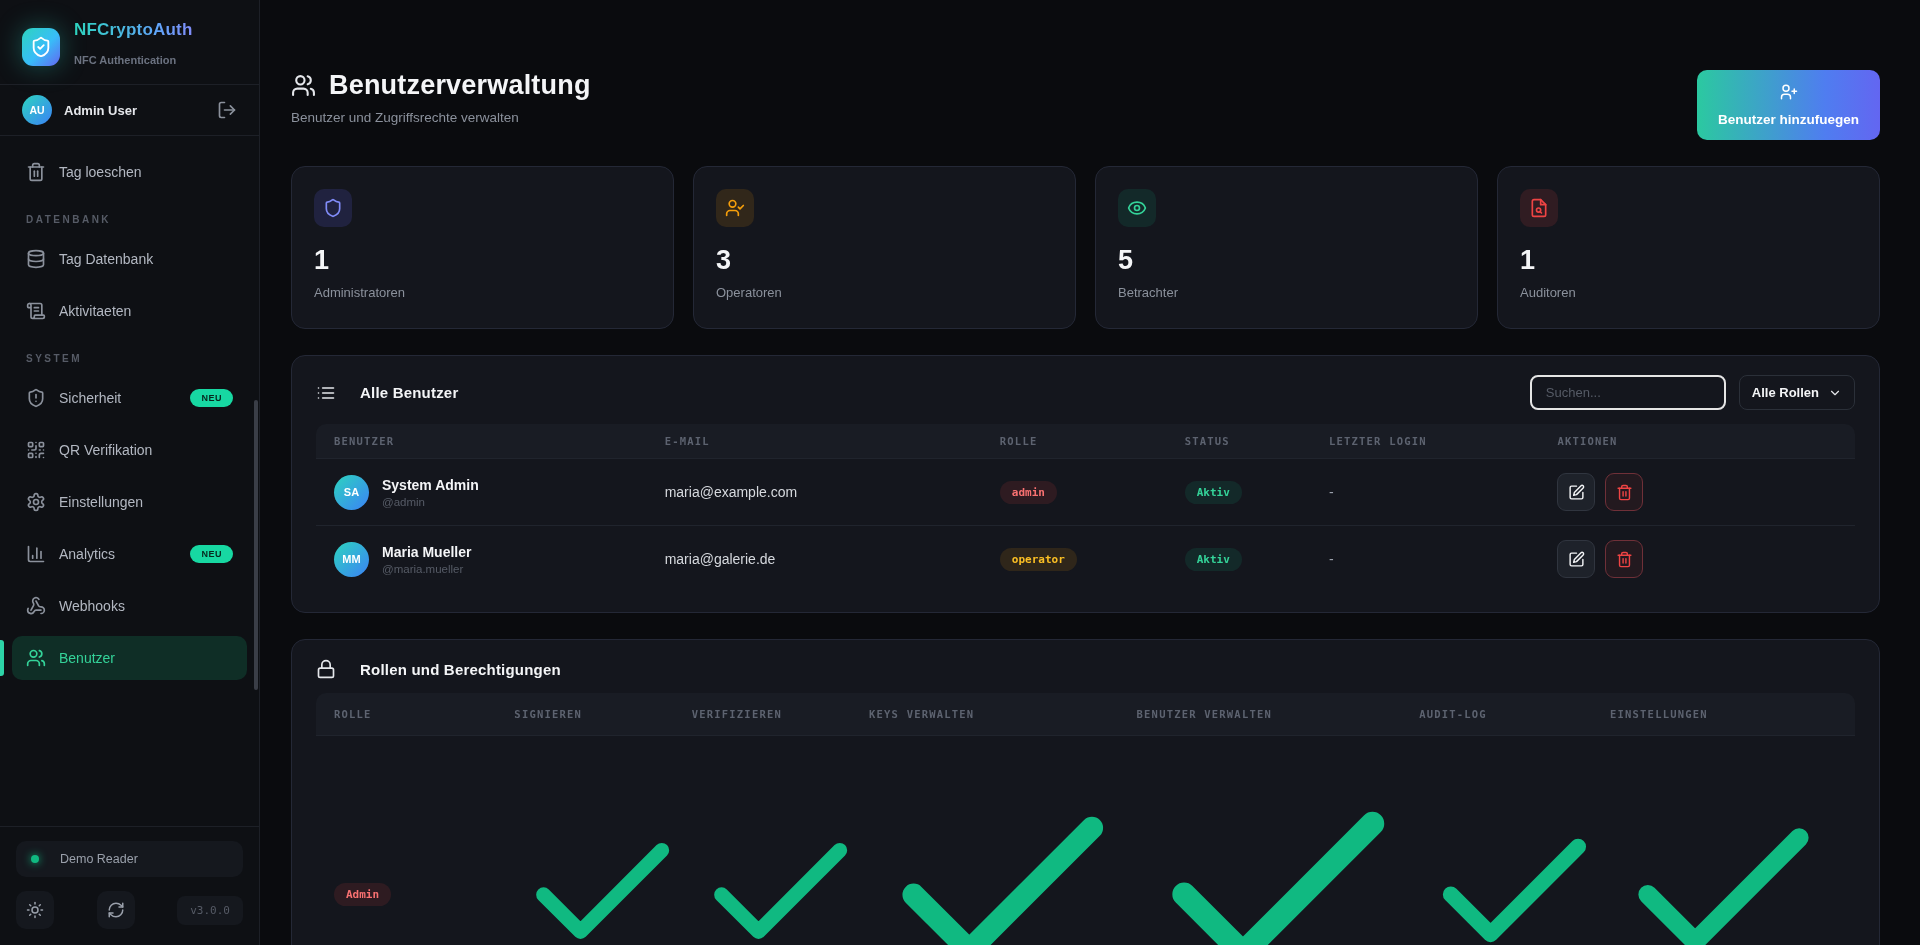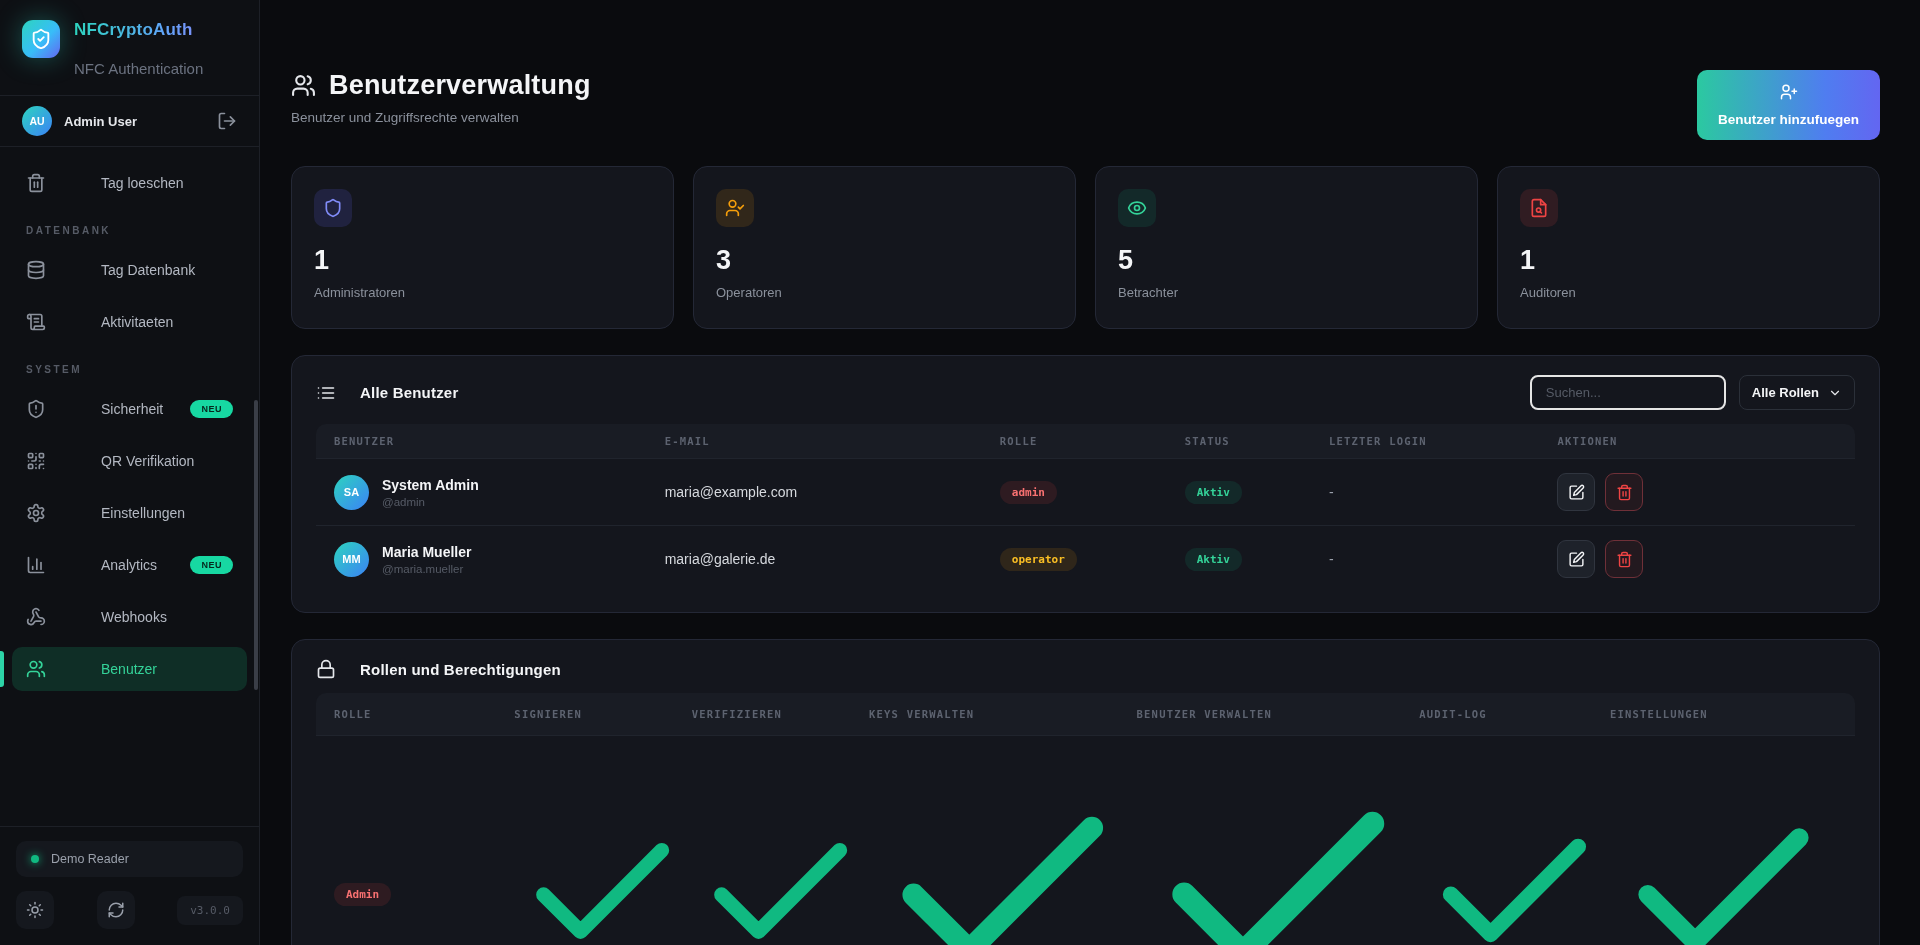--- a/index.html
+++ b/index.html
@@ -13,69 +13,69 @@
   .mono { font-family:"DejaVu Sans Mono", monospace; }
   svg { display:block; }
   .icon svg { width:100%; height:100%; fill:none; stroke:currentColor; stroke-width:2; stroke-linecap:round; stroke-linejoin:round; }
 
   
   .sidebar {
     width:260px; height:945px; flex:0 0 260px;
     background:#0e1014; border-right:1px solid #1d2027;
     display:flex; flex-direction:column; position:relative;
   }
-  .brand { padding:20px 22px 18px; display:flex; align-items:flex-start; gap:14px; }
+  .brand { padding:20px 22px 18px; display:flex; align-items:flex-end; gap:14px; }
   .brand-logo {
     width:38px; height:38px; border-radius:11px; flex:0 0 38px;
     background:linear-gradient(135deg,#2dd4bf 0%,#38bdf8 55%,#6366f1 100%);
     box-shadow:0 0 26px rgba(45,212,191,.35);
     display:flex; align-items:center; justify-content:center; color:#fff;
   }
   .brand-logo .icon { width:22px; height:22px; }
   .brand-name {
     font-size:17px; font-weight:bold; letter-spacing:.2px;
     background:linear-gradient(90deg,#2dd4bf 0%,#60a5fa 70%,#818cf8 100%);
     -webkit-background-clip:text; background-clip:text; color:transparent;
   }
-  .brand-sub { font-size:15px; color:#6b7280; margin-top:20px; }
+  .brand-sub { font-size:11px; color:#6b7280; margin-top:14px;font-weight:bold; }
   .user-row {
     border-top:1px solid #1d2027; border-bottom:1px solid #1d2027;
     padding:10px 22px; display:flex; align-items:center; gap:12px;
   }
   .avatar {
     border-radius:50%; background:linear-gradient(135deg,#2dd4bf,#3b82f6);
     color:#fff; font-weight:bold; display:flex; align-items:center; justify-content:center;
   }
   .avatar.sm { width:30px; height:30px; font-size:10.5px; }
   .user-name { font-size:13px; font-weight:bold; color:#e5e7eb; flex:1; }
   .logout-btn { width:20px; height:20px; color:#8b919c; cursor:pointer; }
   .nav { flex:1; padding:14px 12px; overflow:hidden; }
   .nav-section { font-size:10px; letter-spacing:2.5px; color:#565b66; font-weight:bold; margin:20px 14px 12px; }
   .nav-item {
     height:44px; display:flex; align-items:center; gap:13px;
     padding:0 14px; border-radius:10px; margin-bottom:8px;
     color:#b3b8c2; cursor:pointer; position:relative; font-size:14px; font-weight:500;
   }
   .nav-item .icon { width:20px; height:20px; color:#8b919c; flex:0 0 20px; }
-  .nav-item .nav-label { flex:1;margin-left:42px; }
+  .nav-item .nav-label { flex:1; }
   .nav-item.active { background:#0f2e26; color:#34d399; }
   .nav-item.active .icon { color:#34d399; }
   .nav-item.active::before {
     content:""; position:absolute; left:-12px; top:4px; bottom:4px; width:4px;
     background:#2dd4a8; border-radius:0 3px 3px 0;
   }
   .neu-badge {
     background:#17d8a2; color:#06281e; font-size:9px; font-weight:bold;
     padding:4px 11px; border-radius:999px; letter-spacing:.5px;
   }
   .side-scrollbar { position:absolute; right:1px; top:400px; width:4px; height:290px; background:#3a3e47; border-radius:2px; }
   .side-footer { border-top:1px solid #1d2027; padding:14px 16px 16px; }
   .reader-box {
     background:#15181e; border-radius:10px; padding:11px 15px;
-    display:flex; align-items:center; gap:12px; margin-bottom:14px;
+    display:flex; align-items:center; gap:21px; margin-bottom:14px;
   }
   .green-dot { width:8px; height:8px; border-radius:50%; background:#10b981; box-shadow:0 0 8px #10b981; }
   .reader-label { font-size:12.5px; color:#9aa0ab; }
   .footer-row { display:flex; align-items:center; justify-content:space-between; }
   .foot-btn {
     width:38px; height:38px; border-radius:10px; background:#15181e;
     display:flex; align-items:center; justify-content:center; color:#9aa0ab; cursor:pointer;
   }
   .foot-btn .icon { width:18px; height:18px; }
   .version-chip { background:#15181e; border-radius:8px; padding:8px 13px; font-size:11px; color:#565b66; }

